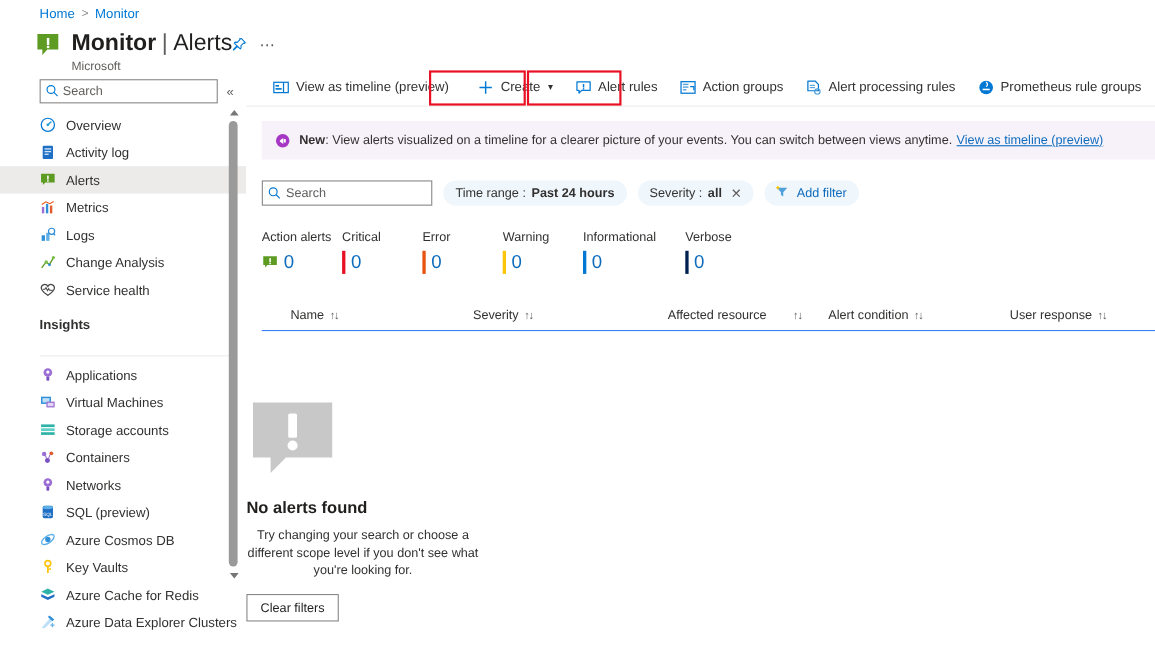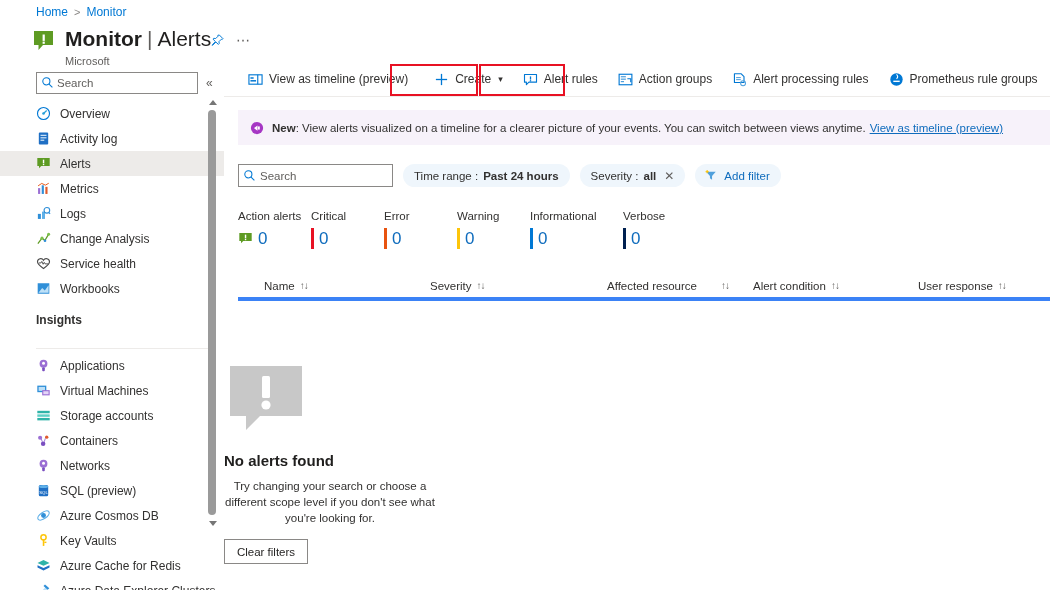--- a/index.html
+++ b/index.html
@@ -172,21 +172,21 @@
   .sevcell.wide { width: 93px; }
   .sev-label { font-size: 11.5px; color: #323130; margin-bottom: 4px; white-space: nowrap; }
   .sev-val { display: flex; align-items: center; gap: 5px; height: 24px; }
   .sev-bar { width: 3px; height: 21px; display:block; }
   .sev-num { font-size: 17px; color: #0f6cbd; line-height: 1; cursor: pointer; }
   .sev-icon { width: 15px; height: 15px; display:block; }
 
   
   .tablehdr {
     position: absolute; left: 14px; top: 212px; right: 0; height: 27px;
-    border-bottom: 4px solid #3b82f6;
+    border-bottom: 1px solid #3b82f6;
     display: flex; align-items: center; font-size: 11.5px; color: #323130;
   }
   .th { display: flex; align-items: center; gap: 5px; cursor: pointer; white-space: nowrap; }
   .th .sort { color: #605e5c; font-size: 10px; letter-spacing: -1px; }
 
   
   .empty {
     position: absolute; left: 0; right: 0; top: 300px;
     display: flex; flex-direction: column; align-items: flex-start;
   }
@@ -307,27 +307,20 @@
             </svg></span>
           <span>Change Analysis</span>
         </div>
         <div class="nav-item">
           <span class="nav-ico"><svg width="15" height="15" viewBox="0 0 16 16">
               <path d="M8 13.4C4.4 10.8 1.6 9 1.6 6.2A3.4 3.4 0 018 4.6a3.4 3.4 0 016.4 1.6c0 2.8-2.8 4.6-6.4 7.2z" fill="none" stroke="#4a4a4a" stroke-width="1.2"></path>
               <path d="M3 7.4h2.2l1-1.6 1.4 3 1.2-2 .9 1.6H13" fill="none" stroke="#4a4a4a" stroke-width="1"></path>
             </svg></span>
           <span>Service health</span>
         </div>
-        <div class="nav-item">
-          <span class="nav-ico"><svg width="15" height="15" viewBox="0 0 16 16">
-              <rect x="1.8" y="2.4" width="12.4" height="11.2" fill="#2f8fd8"></rect>
-              <path d="M2.6 12.4l4-5 2.8 2.6 4-5.6v8z" fill="#bde0f7"></path>
-            </svg></span>
-          <span>Workbooks</span>
-        </div>
       </div>
 
     <div class="nav-group-title">Insights</div>
     <div class="nav-divider"></div>
     <div class="nav-list" id="nav-insights" style="margin-top:0">
         <div class="nav-item">
           <span class="nav-ico"><svg width="15" height="15" viewBox="0 0 16 16">
               <circle cx="8" cy="6" r="4.2" fill="#9b6fd4"></circle>
               <circle cx="8" cy="5.6" r="1.6" fill="#ffffff"></circle>
               <rect x="6.6" y="9.8" width="2.8" height="4.2" rx="1" fill="#7a4fc0"></rect>

